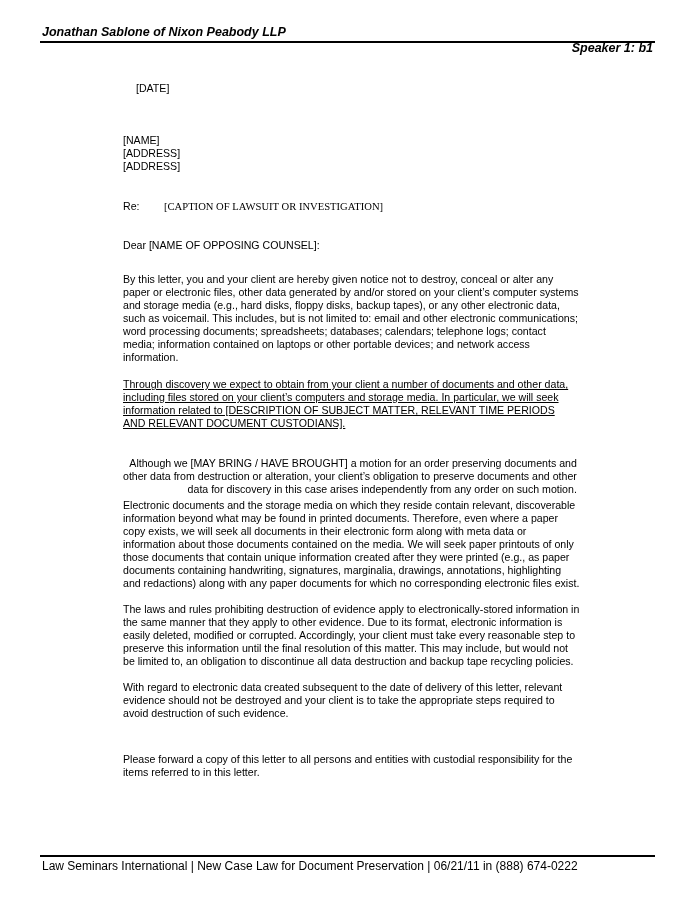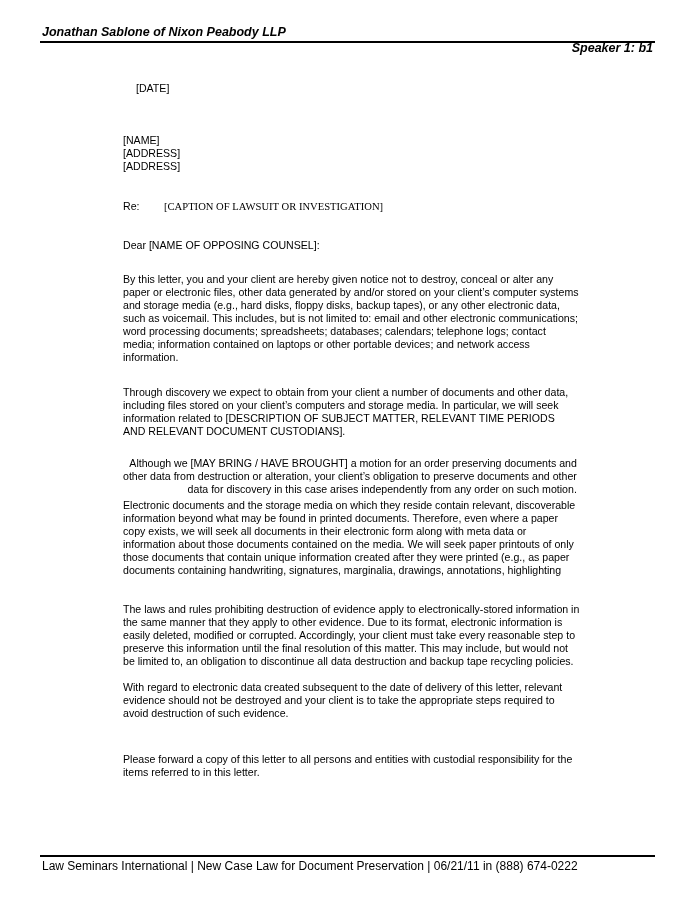--- a/index.html
+++ b/index.html
@@ -50,40 +50,41 @@
   <div class="blk" style="top:183px;margin-top:8px;">
     <span class="line">By this letter, you and your client are hereby given notice not to destroy, conceal or alter any</span>
     <span class="line">paper or electronic files, other data generated by and/or stored on your client’s computer systems</span>
     <span class="line">and storage media (e.g., hard disks, floppy disks, backup tapes), or any other electronic data,</span>
     <span class="line">such as voicemail. This includes, but is not limited to: email and other electronic communications;</span>
     <span class="line">word processing documents; spreadsheets; databases; calendars; telephone logs; contact</span>
     <span class="line">media; information contained on laptops or other portable devices; and network access</span>
     <span class="line">information.</span>
   </div>
 
-  <div class="blk" style="top:304px;">
+  <div class="blk" style="top:296px;text-decoration:underline;">
     <span class="line">Through discovery we expect to obtain from your client a number of documents and other data,</span>
     <span class="line">including files stored on your client’s computers and storage media. In particular, we will seek</span>
     <span class="line">information related to [DESCRIPTION OF SUBJECT MATTER, RELEVANT TIME PERIODS</span>
     <span class="line">AND RELEVANT DOCUMENT CUSTODIANS].</span>
   </div>
 
   <div class="blk" style="top:375px;text-align:right;">
     <span class="line">Although we [MAY BRING / HAVE BROUGHT] a motion for an order preserving documents and</span>
     <span class="line">other data from destruction or alteration, your client’s obligation to preserve documents and other</span>
     <span class="line">data for discovery in this case arises independently from any order on such motion.</span>
   </div>
 
   <div class="blk" style="top:417px;">
     <span class="line">Electronic documents and the storage media on which they reside contain relevant, discoverable</span>
     <span class="line">information beyond what may be found in printed documents. Therefore, even where a paper</span>
     <span class="line">copy exists, we will seek all documents in their electronic form along with meta data or</span>
     <span class="line">information about those documents contained on the media. We will seek paper printouts of only</span>
     <span class="line">those documents that contain unique information created after they were printed (e.g., as paper</span>
     <span class="line">documents containing handwriting, signatures, marginalia, drawings, annotations, highlighting</span>
+    <span class="line">and redactions) along with any paper documents for which no corresponding electronic files exist.</span>
   </div>
 
   <div class="blk" style="top:521px;">
     <span class="line">The laws and rules prohibiting destruction of evidence apply to electronically-stored information in</span>
     <span class="line">the same manner that they apply to other evidence. Due to its format, electronic information is</span>
     <span class="line">easily deleted, modified or corrupted. Accordingly, your client must take every reasonable step to</span>
     <span class="line">preserve this information until the final resolution of this matter. This may include, but would not</span>
     <span class="line">be limited to, an obligation to discontinue all data destruction and backup tape recycling policies.</span>
   </div>
 

